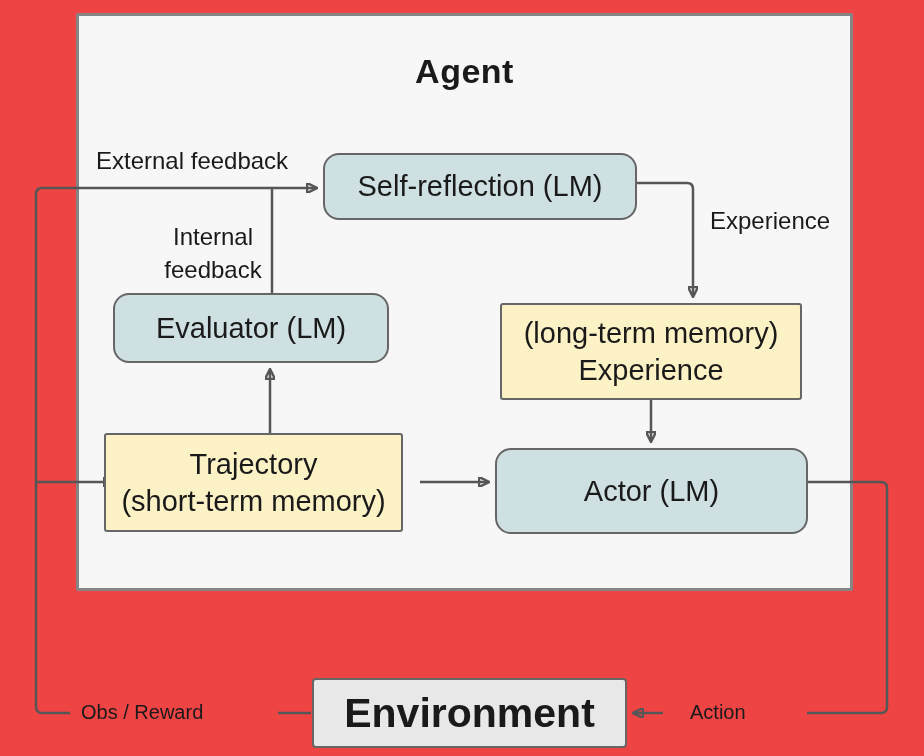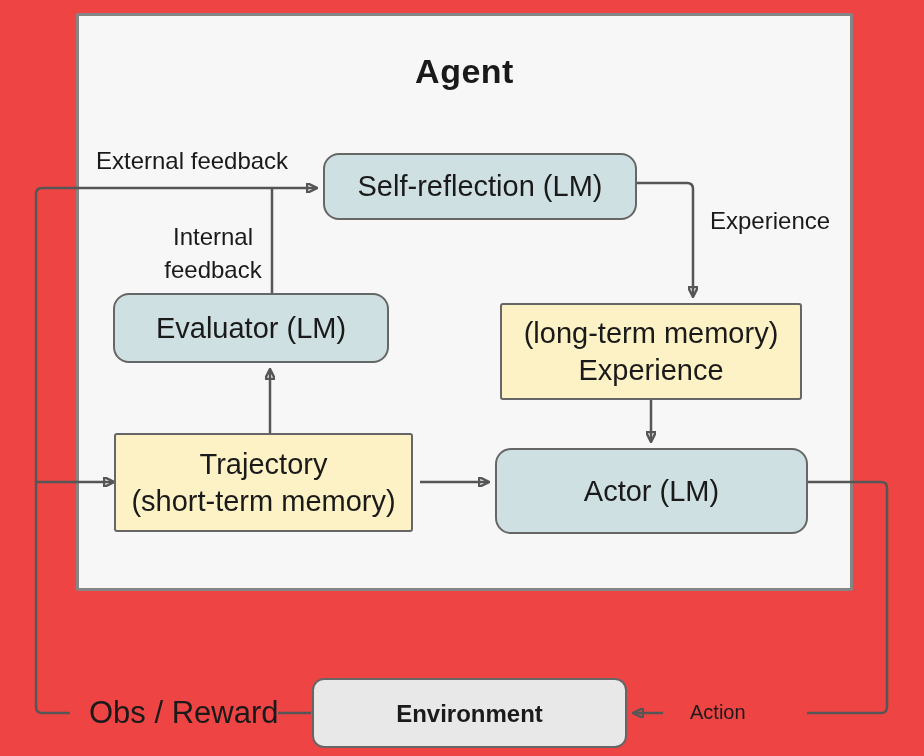--- a/index.html
+++ b/index.html
@@ -62,41 +62,41 @@
     border-radius: 16px;
   }
   .node.yellow {
     background: var(--box-yellow, #fdf2c5);
     border: 2.5px solid var(--box-border, #666666);
     border-radius: 3px;
   }
   .node.gray {
     background: var(--box-gray, #e8e8e8);
     border: 2.5px solid var(--box-border, #666666);
-    border-radius: 12px;
+    border-radius: 4px;
     font-weight: bold;
-    font-size: 24px;
+    font-size: 41px;
   }
   .self-reflection { left: 323px; top: 153px; width: 314px; height: 67px; }
   .evaluator       { left: 113px; top: 293px; width: 276px; height: 70px; }
   .experience      { left: 500px; top: 303px; width: 302px; height: 97px; }
-  .trajectory      { left: 114px; top: 433px; width: 299px; height: 99px; }
+  .trajectory      { left: 104px; top: 433px; width: 299px; height: 99px; }
   .actor           { left: 495px; top: 448px; width: 313px; height: 86px; justify-content: center; }
   .environment     { left: 312px; top: 678px; width: 315px; height: 70px; }
 
   .edge-label {
     position: absolute;
     font-size: 24px;
     line-height: 33px;
     white-space: nowrap;
   }
   .external-feedback { left: 96px;  top: 144px; }
   .internal-feedback { left: 158px; top: 208px; width: 110px; text-align: center; white-space: normal; margin-top: 12px; }
   .reflective-text   { left: 710px; top: 204px; width: 114px; text-align: center; white-space: normal; }
-  .obs-reward        { left: 89px;  top: 696px; font-size: 31px; }
+  .obs-reward        { left: 81px;  top: 696px; font-size: 20px; }
   .action-label      { left: 690px; top: 696px; font-size: 20px; }
 </style>
 </head>
 <body>
 
 <div class="canvas">
 
   <div class="agent-box"></div>
   <div class="agent-title">Agent</div>
 

